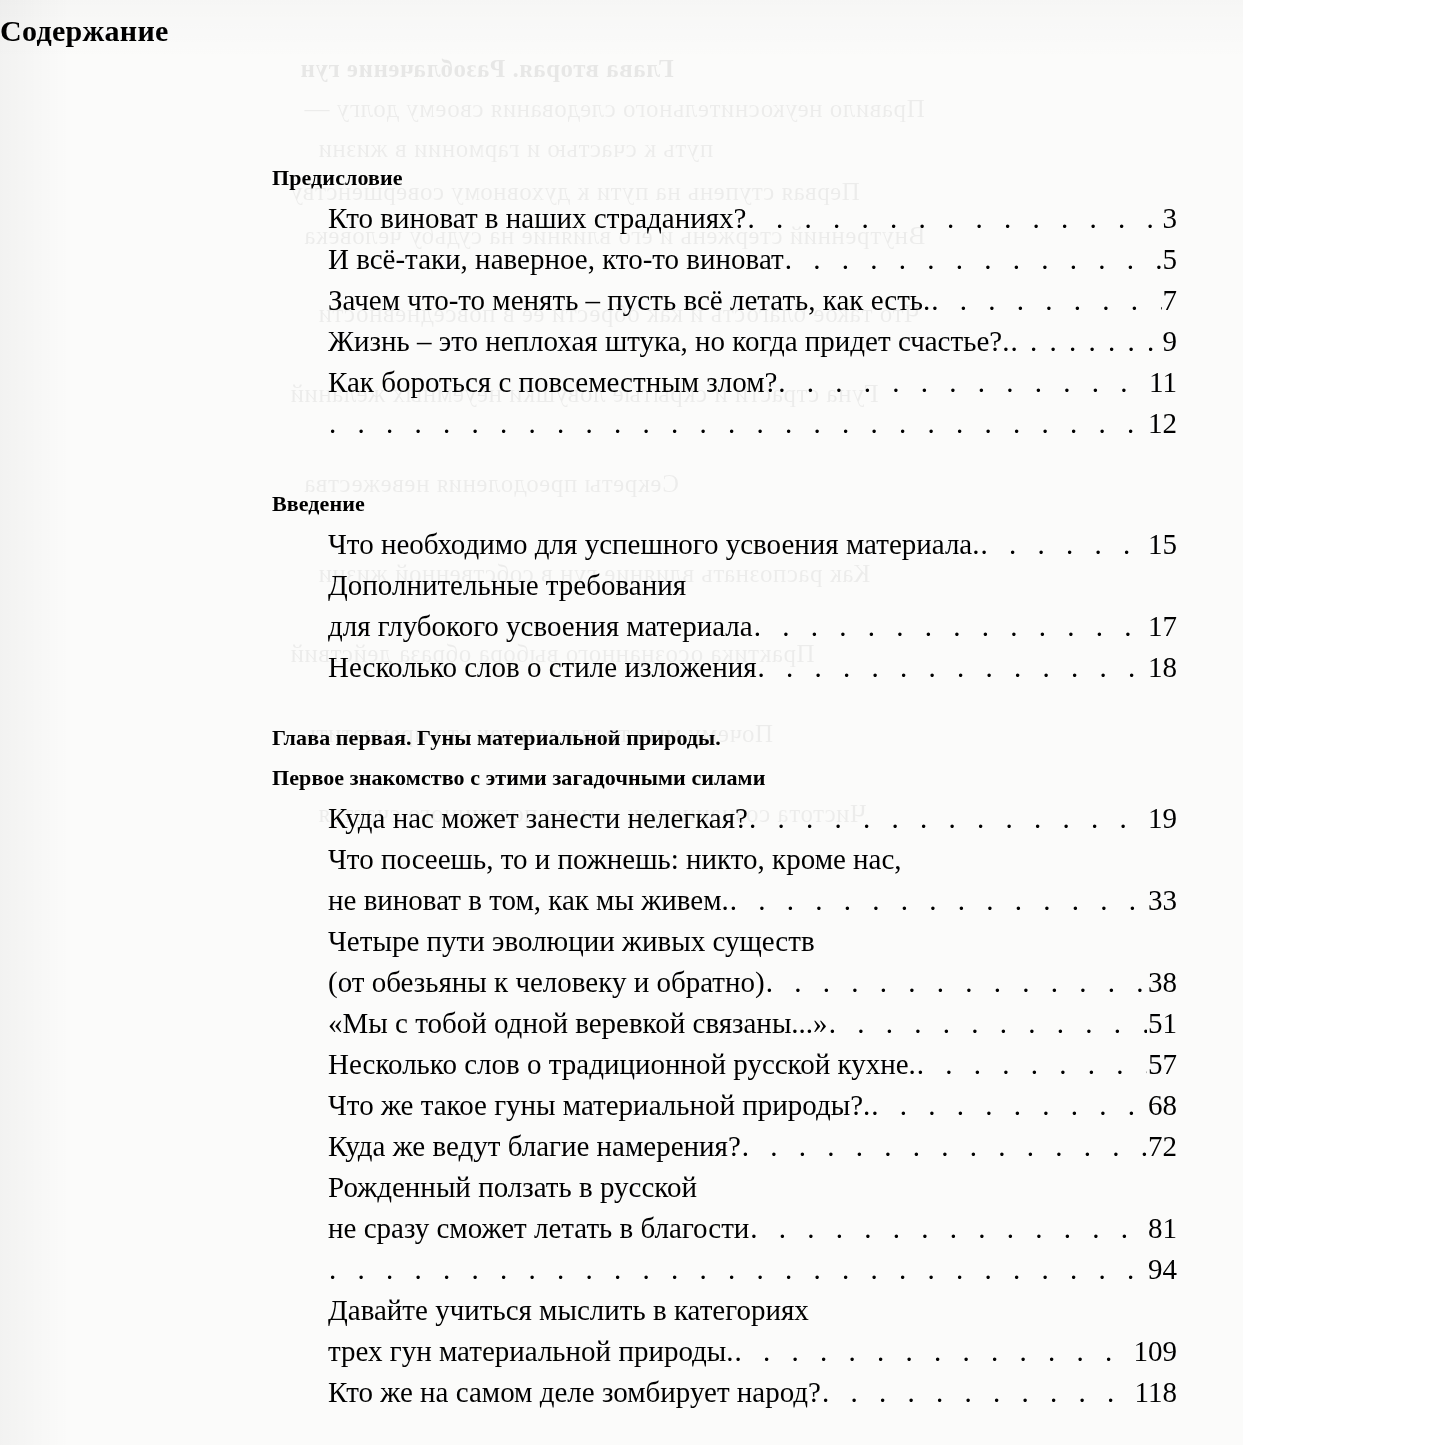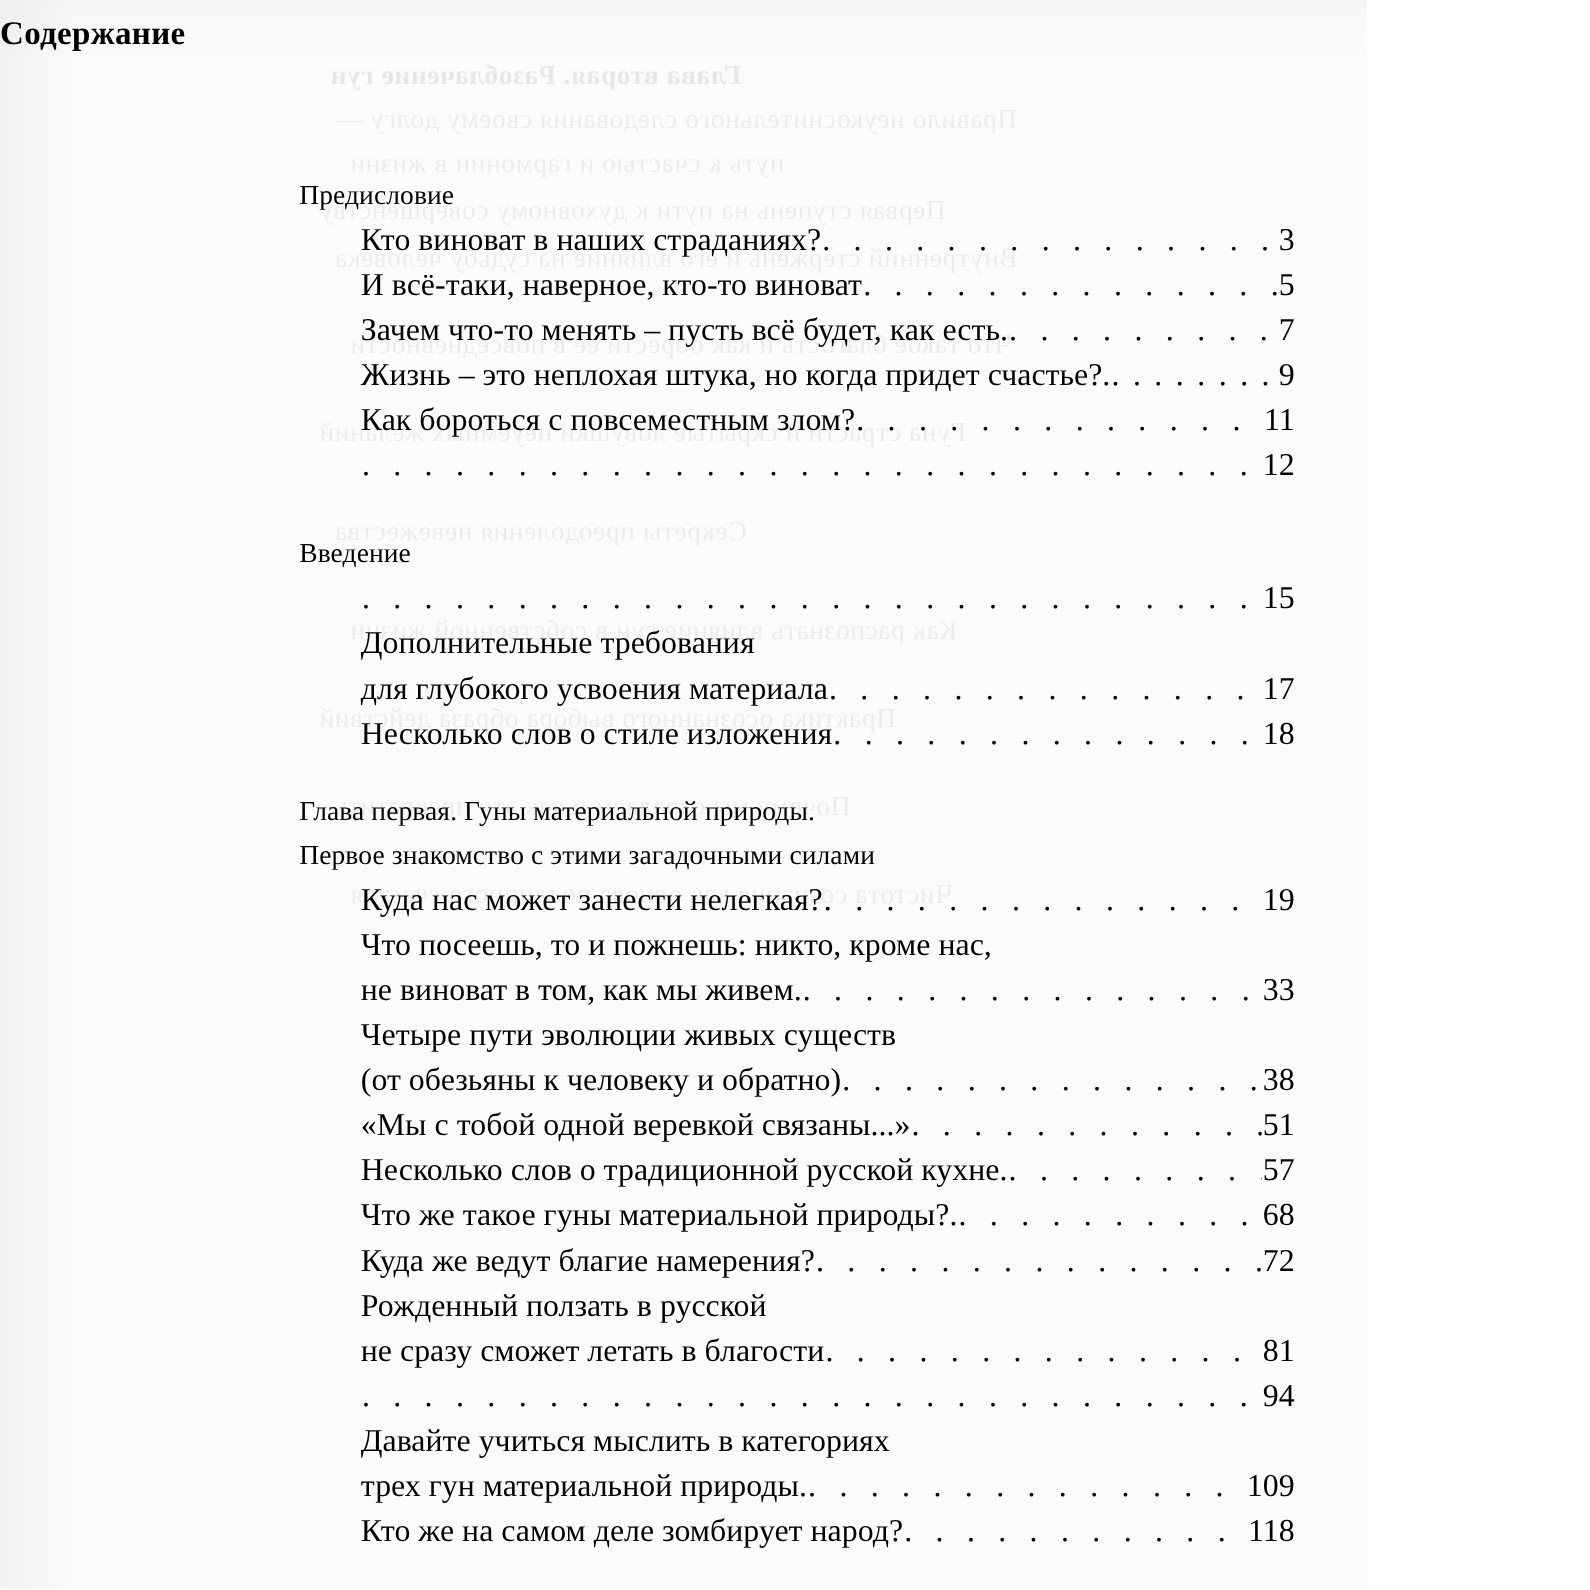--- a/index.html
+++ b/index.html
@@ -78,22 +78,22 @@
   .toc {
     position: absolute;
     left: 272px;
     top: 158px;
     width: 905px;
   }
 
   .section { margin-bottom: 0; }
 
   .sec-head {
-    font-weight: normal;
-    font-size: 25px;
+    font-weight: bold;
+    font-size: 22px;
     line-height: 40px;
     letter-spacing: .1px;
     white-space: nowrap;
   }
 
   .entry {
     margin-left: 56px;
     font-size: 29px;
     line-height: 41px;
   }
@@ -162,21 +162,21 @@
         </div>
         <div class="entry">
           <div class="row">
             <span class="label">И всё-таки, наверное, кто-то виноват</span>
             <span class="dots">. . . . . . . . . . . . . . . . . . . . . . . . . . . . . . . . . . . . . . . . . . . . . . . . . . . . . . . . . . .</span>
             <span class="pageno">5</span>
           </div>
         </div>
         <div class="entry">
           <div class="row">
-            <span class="label">Зачем что-то менять – пусть всё будет, как есть.</span>
+            <span class="label">Зачем что-то менять – пусть всё летать, как есть.</span>
             <span class="dots">. . . . . . . . . . . . . . . . . . . . . . . . . . . . . . . . . . . . . . . . . . . . . . . . . . . . . . . . . . .</span>
             <span class="pageno">7</span>
           </div>
         </div>
         <div class="entry">
           <div class="row">
             <span class="label">Жизнь – это неплохая штука, но когда придет счастье?.</span>
             <span class="dots tight">. . . . . . . . . . . . . . . . . . . . . . . . . . . . . . . . . . . . . . . . . . . . . . . . . . . . . . . . . . .</span>
             <span class="pageno">9</span>
           </div>
@@ -193,20 +193,21 @@
             <span class="dots">. . . . . . . . . . . . . . . . . . . . . . . . . . . . . . . . . . . . . . . . . . . . . . . . . . . . . . . . . . .</span>
             <span class="pageno">12</span>
           </div>
         </div>
       </div>
       <div class="gap-lg"></div>
       <div class="section">
         <div class="sec-head">Введение</div>
         <div class="entry">
           <div class="row">
+            <span class="label">Что необходимо для успешного усвоения материала.</span>
             <span class="dots">. . . . . . . . . . . . . . . . . . . . . . . . . . . . . . . . . . . . . . . . . . . . . . . . . . . . . . . . . . .</span>
             <span class="pageno">15</span>
           </div>
         </div>
         <div class="entry">
           <div class="row plain">Дополнительные требования</div>
           <div class="row">
             <span class="label">для глубокого усвоения материала</span>
             <span class="dots">. . . . . . . . . . . . . . . . . . . . . . . . . . . . . . . . . . . . . . . . . . . . . . . . . . . . . . . . . . .</span>
             <span class="pageno">17</span>

